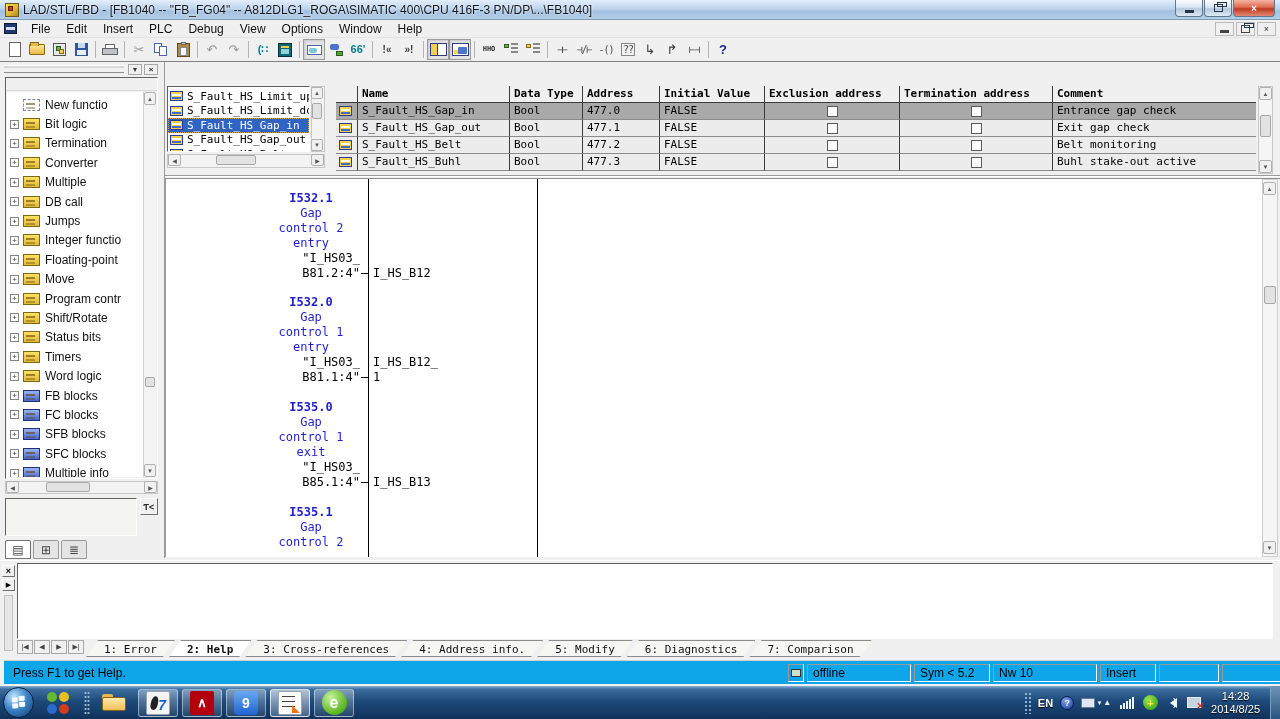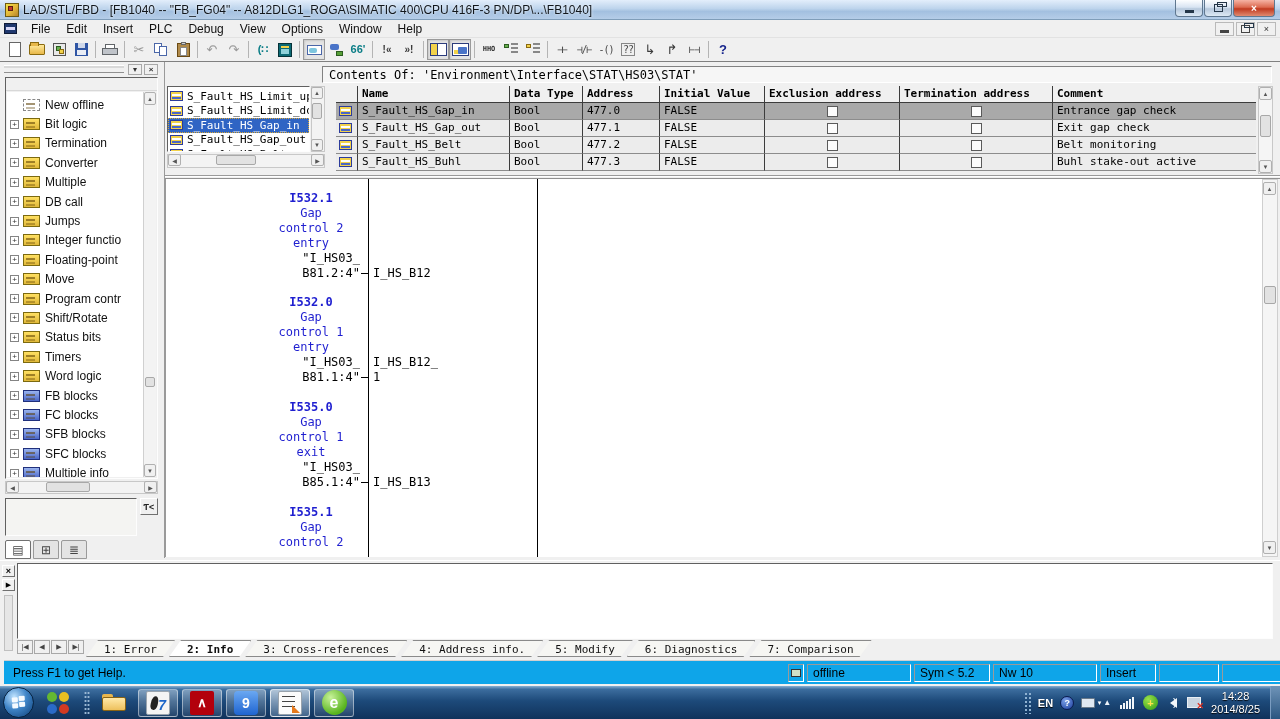--- a/index.html
+++ b/index.html
@@ -425,21 +425,21 @@
         </div>
       <div class="grip-btn" style="right:2px">
           <b>×</b>
         </div>
     </div>
     <div id="tree-box">
       <div id="tree-head"></div>
       <div id="tree-list">
         <div class="titem">
             <span class="tico hho" style="margin-left:13px"></span>
-            <span class="tlabel">New offline</span>
+            <span class="tlabel">New functio</span>
           </div>
         <div class="titem">
             <span class="texp">+</span>
             <span class="tico"></span>
             <span class="tlabel">Bit logic</span>
           </div>
         <div class="titem">
             <span class="texp">+</span>
             <span class="tico"></span>
             <span class="tlabel">Termination</span>
@@ -560,21 +560,20 @@
       <div class="ptab">
           <span>⊞</span>
         </div>
       <div class="ptab">
           <span>≣</span>
         </div>
     </div>
   </div>
 
   <div id="overview">
-    <div id="contents-bar" class="mono">Contents Of: 'Environment\Interface\STAT\HS03\STAT'</div>
     <div id="varlist" class="mono">
       <div class="vrow">
           <span class="vico"></span>
           <span>S_Fault_HS_Limit_up</span>
         </div>
       <div class="vrow">
           <span class="vico"></span>
           <span>S_Fault_HS_Limit_dow</span>
         </div>
       <div class="vrow sel">
@@ -771,21 +770,21 @@
       <div class="onav">
           <span>▶</span>
         </div>
       <div class="onav" style="margin-right:8px">
           <span>▶|</span>
         </div>
       <div class="otab">
           <span>1: Error</span>
         </div>
       <div class="otab active">
-          <span>2: Info</span>
+          <span>2: Help</span>
         </div>
       <div class="otab">
           <span>3: Cross-references</span>
         </div>
       <div class="otab">
           <span>4: Address info.</span>
         </div>
       <div class="otab">
           <span>5: Modify</span>
         </div>

